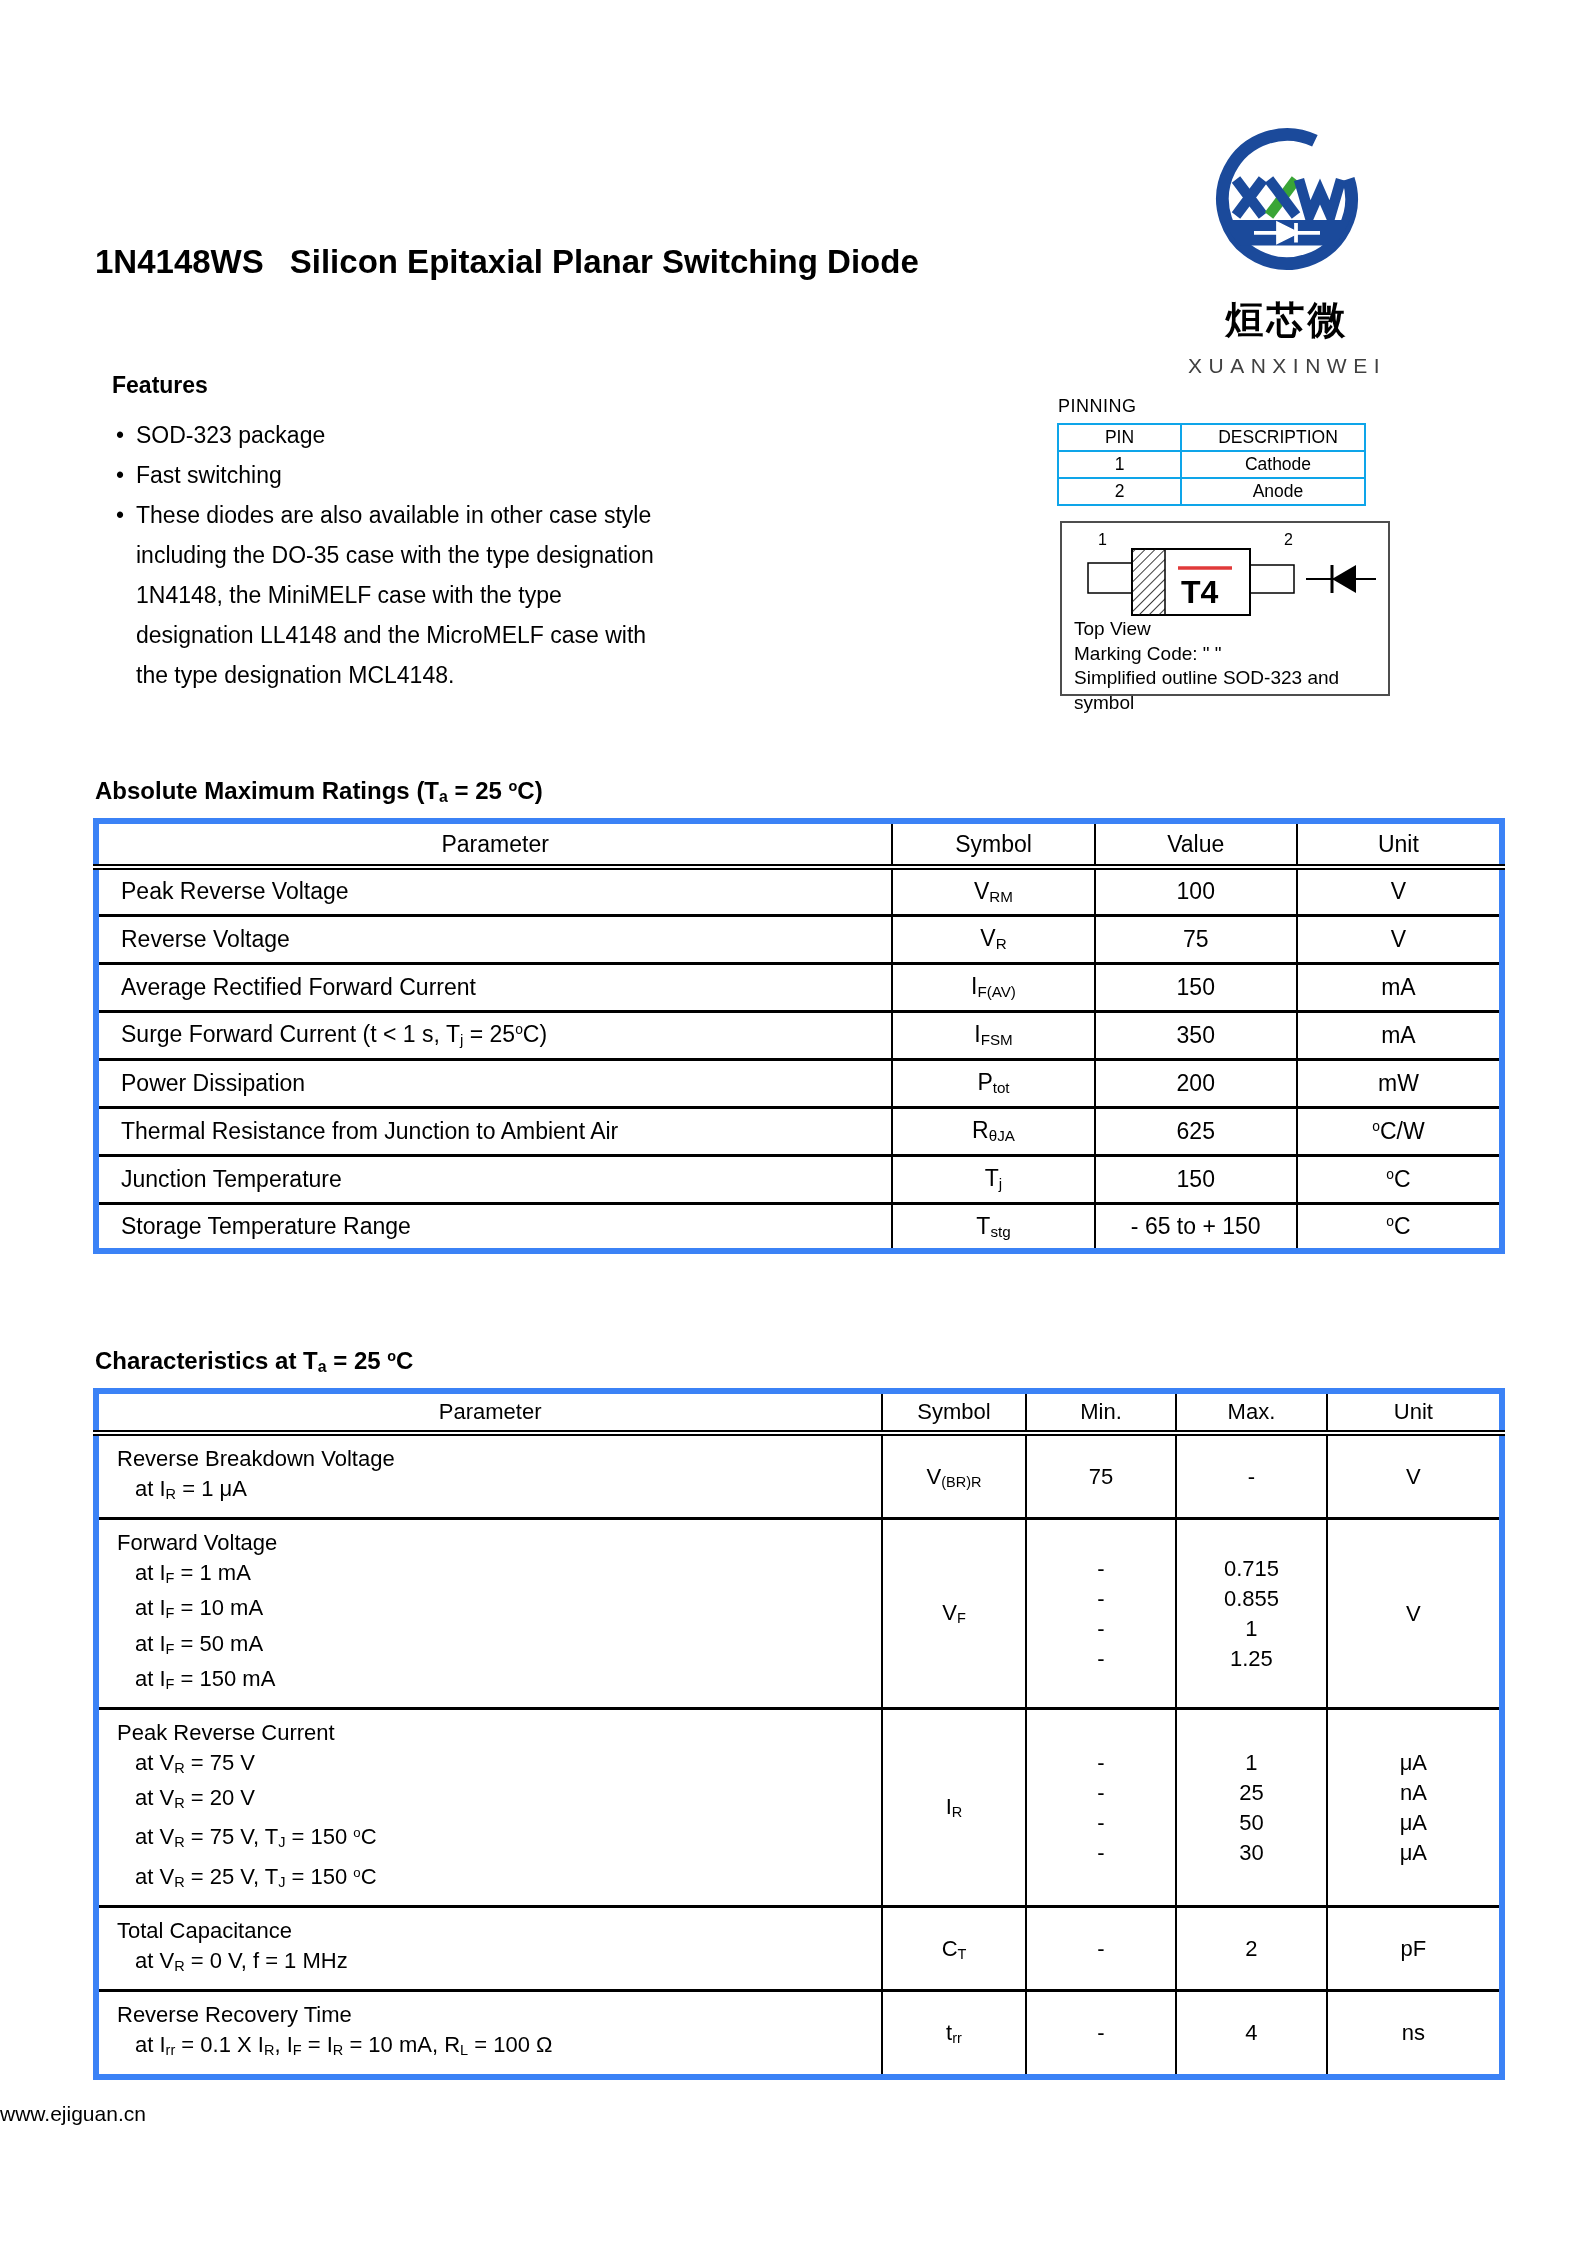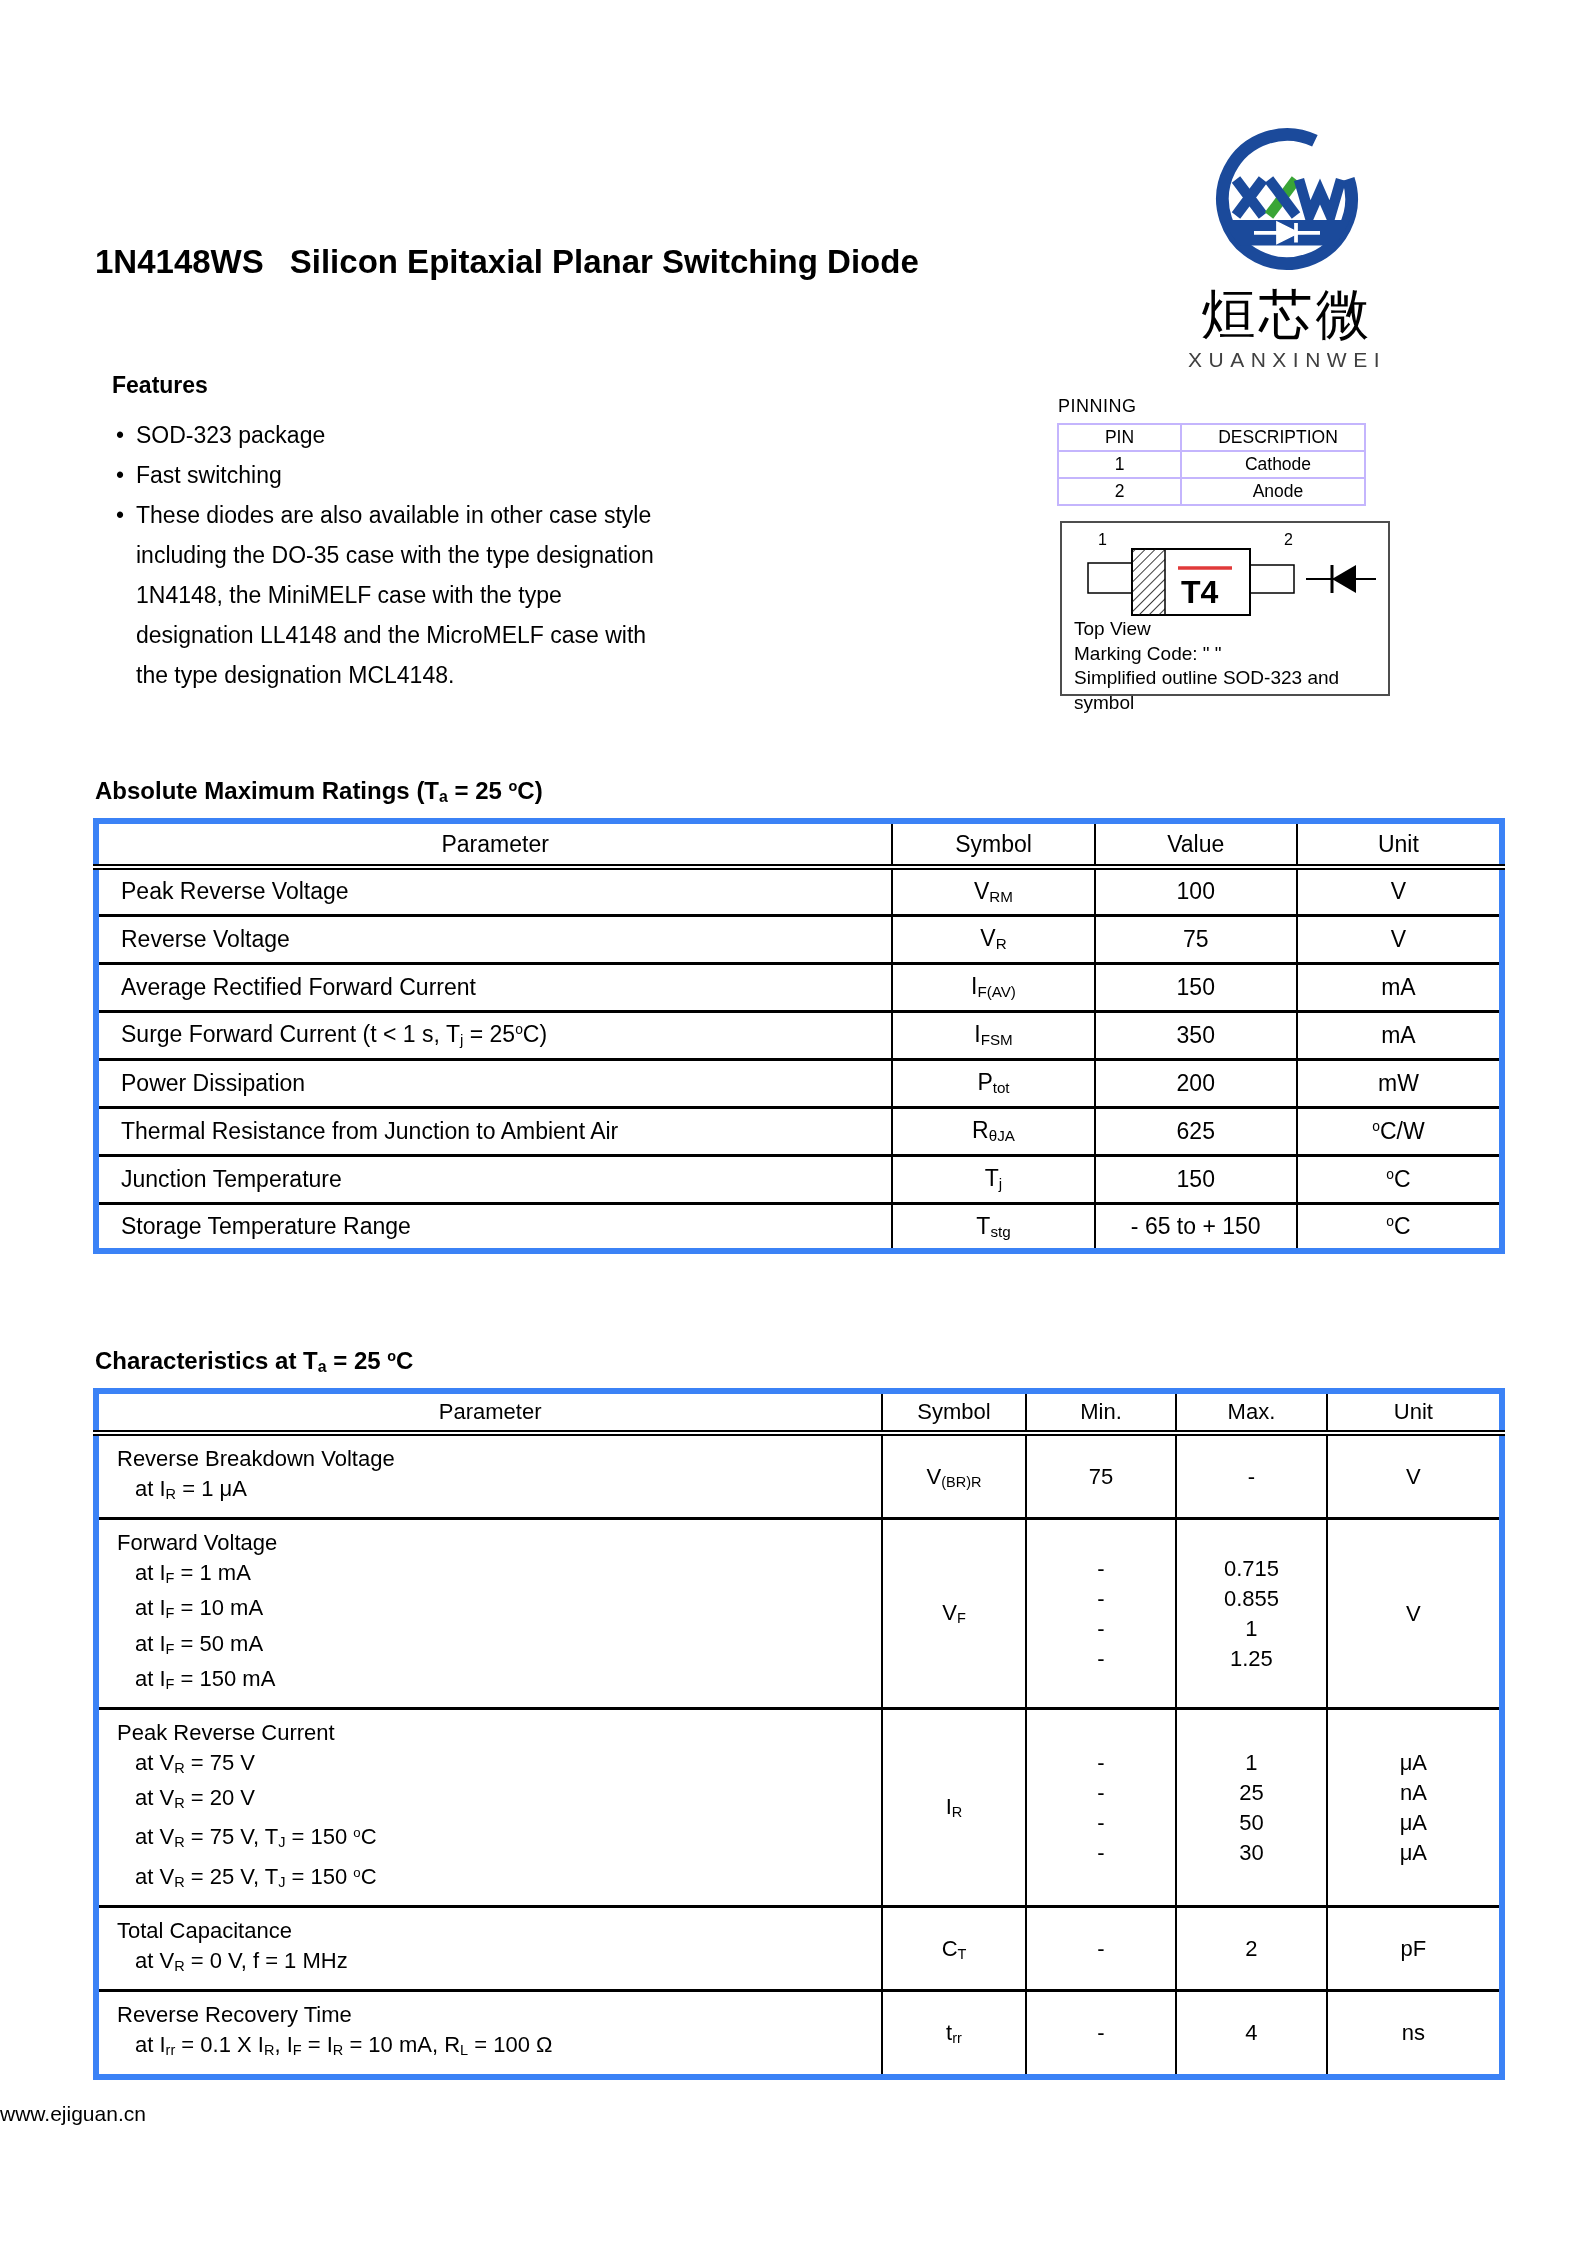--- a/index.html
+++ b/index.html
@@ -13,34 +13,34 @@
   sub { font-size:66%; vertical-align:-0.22em; }
   sup { font-size:60%; vertical-align:0.55em; }
 
   
   .title-row { position:absolute; left:95px; top:243px; display:flex; align-items:flex-end; gap:26px;
                font-weight:bold; font-size:33px; white-space:nowrap; }
 
   
   .logo { position:absolute; left:1172px; top:124px; width:230px; text-align:center; }
   .logo svg { display:block; margin:0 auto; }
-  .logo-cn { font-size:54px; font-weight:normal; letter-spacing:3px; margin-top:11px; line-height:58px; }
+  .logo-cn { font-size:38px; font-weight:bold; letter-spacing:3px; margin-top:17px; line-height:58px; }
   .logo-en { font-size:21px; letter-spacing:6.5px; color:#404040; margin-top:5px; }
 
   
   .features { position:absolute; left:112px; top:372px; width:680px; font-size:23px; }
   .features-heading { font-weight:bold; font-size:23px; margin-bottom:16px; }
   .feat-line { line-height:40px; padding-left:24px; position:relative; }
   .feat-line.bullet::before { content:"\2022"; position:absolute; left:4px; }
 
   
   .pinning-label { position:absolute; left:1058px; top:396px; font-size:18px; letter-spacing:0.5px; }
   .pin-table { position:absolute; left:1057px; top:423px; width:309px; border-collapse:collapse;
                font-size:17.5px; background:#fff; }
-  .pin-table th, .pin-table td { border:2px solid #c4b5fd; font-weight:normal; height:27px;
+  .pin-table th, .pin-table td { border:2px solid #0ea5e9; font-weight:normal; height:27px;
                text-align:center; padding:0; }
   .pin-table .desc { text-align:center; padding-left:10px; }
 
   
   .pkg-box { position:absolute; left:1060px; top:521px; width:330px; height:175px;
              border:2px solid #4d4d4d; background:#fff; }
   .pkg-captions { position:absolute; left:12px; top:94px; font-size:19px; line-height:24.5px; }
 
   
   .section-heading { position:absolute; font-size:24px; font-weight:bold; white-space:nowrap; }

